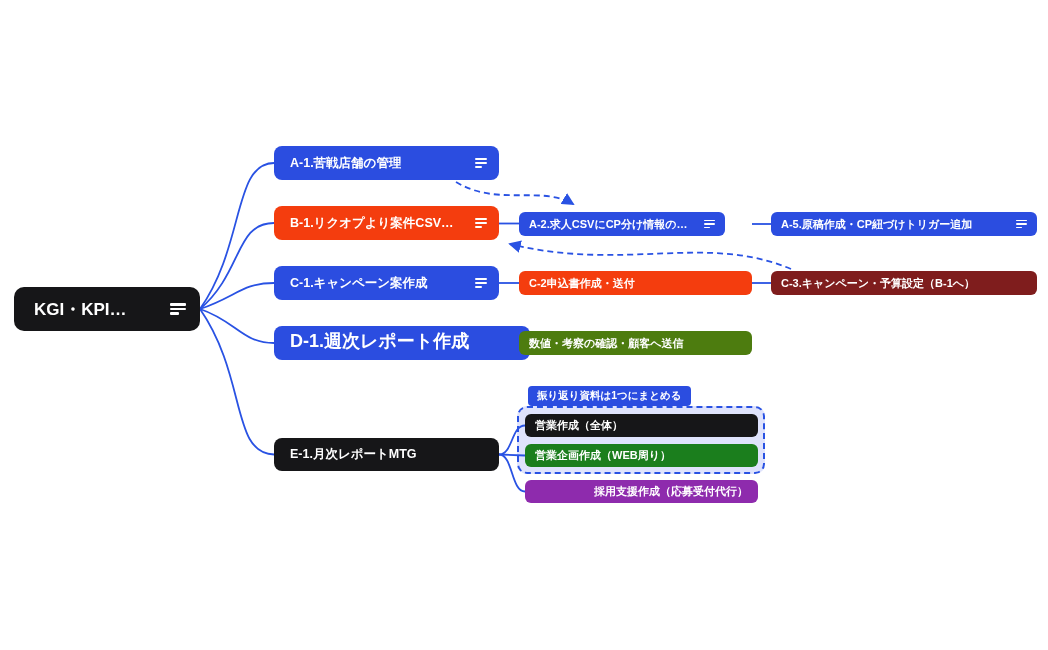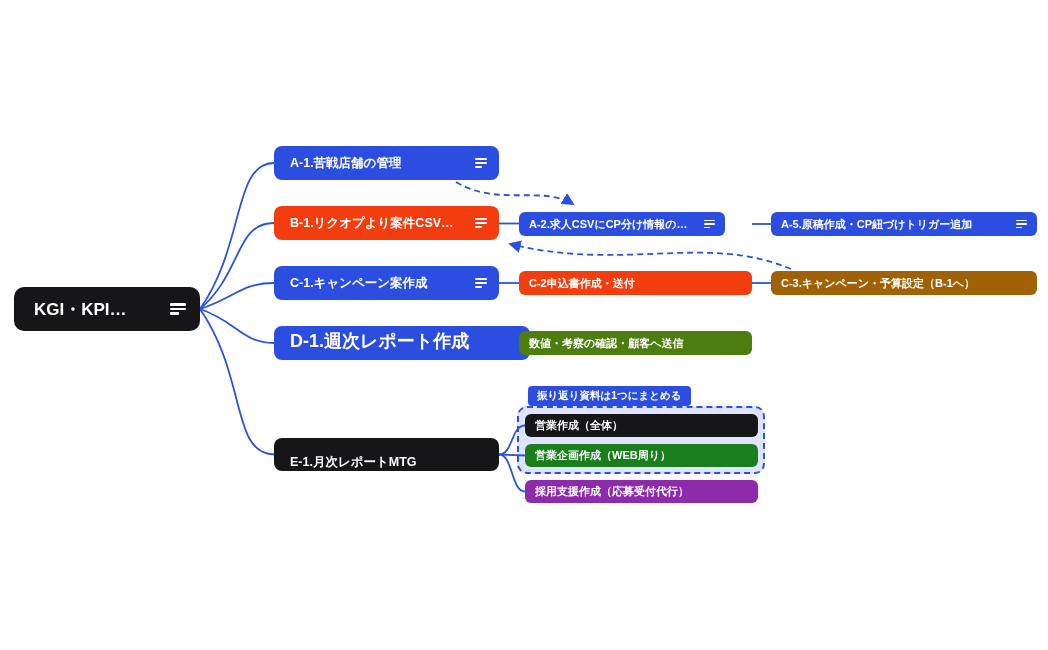--- a/index.html
+++ b/index.html
@@ -27,29 +27,29 @@
   .notes-icon.lg i:nth-child(3){width:9px;}
   .notes-icon.sm i{height:1.6px;width:11px;}
   .notes-icon.sm i:nth-child(3){width:6px;}
 
   
   #n-root {left:14px; top:287px; width:186px; height:44px; border-radius:10px; font-size:17px; padding:0 14px 0 20px;gap:12px;}
   #n-a1   {left:274px; top:146px; width:225px; height:34px; border-radius:8px; font-size:12.5px; padding:0 12px 0 16px;}
   #n-b1   {left:274px; top:206px; width:225px; height:34px; border-radius:8px; font-size:12.5px; padding:0 12px 0 16px;}
   #n-c1   {left:274px; top:266px; width:225px; height:34px; border-radius:8px; font-size:12.5px; padding:0 12px 0 16px;}
   #n-d1   {left:274px; top:326px; width:256px; height:34px; border-radius:8px; font-size:18px; padding:0 12px 4px 16px;}
-  #n-e1   {left:274px; top:438px; width:225px; height:33px; border-radius:8px; font-size:12.5px; padding:0 16px 0 16px;align-items:flex-end;}
+  #n-e1   {left:274px; top:438px; width:225px; height:33px; border-radius:8px; font-size:12.5px; padding:0 16px 0 16px;}
   #n-a2   {left:519px; top:212px; width:206px; height:24px; border-radius:6px; font-size:11px; padding:0 10px;}
   #n-a3   {left:771px; top:212px; width:266px; height:24px; border-radius:6px; font-size:11px; padding:0 10px;}
   #n-c2   {left:519px; top:271px; width:233px; height:24px; border-radius:6px; font-size:11px; padding:0 10px;}
   #n-c3   {left:771px; top:271px; width:266px; height:24px; border-radius:6px; font-size:11px; padding:0 10px;}
   #n-d2   {left:519px; top:331px; width:233px; height:24px; border-radius:6px; font-size:11px; padding:0 10px;}
   #n-e2a  {left:525px; top:414px; width:233px; height:23px; border-radius:6px; font-size:11px; padding:0 10px;}
   #n-e2b  {left:525px; top:444px; width:233px; height:23px; border-radius:6px; font-size:11px; padding:0 10px;}
-  #n-e3   {left:525px; top:480px; width:233px; height:23px; border-radius:6px; font-size:11px; padding:0 10px;}
+  #n-e3   {left:525px; top:480px; width:233px; height:23px; border-radius:6px; font-size:11px; padding:0 10px;justify-content:flex-end;}
   #grp-label{left:528px; top:386px; height:20px; border-radius:4px; font-size:10.5px; padding:0 9px; z-index:4;}
   #grp-box{
     position:absolute; left:517px; top:406px; width:248px; height:68px;
     border-radius:10px; border:2px dashed; box-sizing:border-box; z-index:1;
   }
 </style>
 </head>
 <body style="background: rgb(255, 255, 255);">
 
 <div class="canvas">
@@ -148,21 +148,21 @@
         <i></i>
         <i></i>
         <i></i>
       </span>
   </div>
 
   <div class="node" id="n-c2" style="background: rgb(244, 61, 14); color: rgb(255, 255, 255);">
     <span class="lbl">C-2申込書作成・送付</span>
   </div>
 
-  <div class="node" id="n-c3" style="background: #a16207; color: rgb(255, 255, 255);">
+  <div class="node" id="n-c3" style="background: #7f1d1d; color: rgb(255, 255, 255);">
     <span class="lbl">C-3.キャンペーン・予算設定（B-1へ）</span>
   </div>
 
   <div class="node" id="n-d2" style="background: #4d7c0f; color: rgb(255, 255, 255);">
     <span class="lbl">数値・考察の確認・顧客へ送信</span>
   </div>
 
   <div class="node" id="grp-label" style="background: rgb(43, 77, 224); color: rgb(255, 255, 255);">
     <span class="lbl">振り返り資料は1つにまとめる</span>
   </div>

